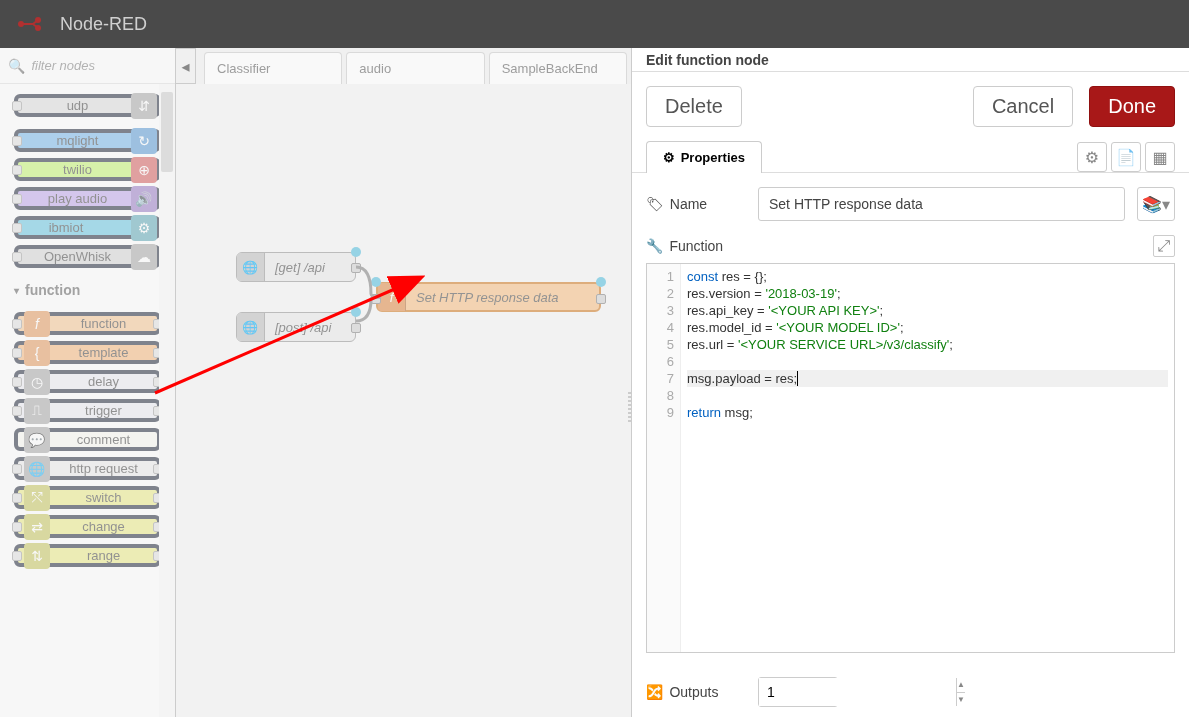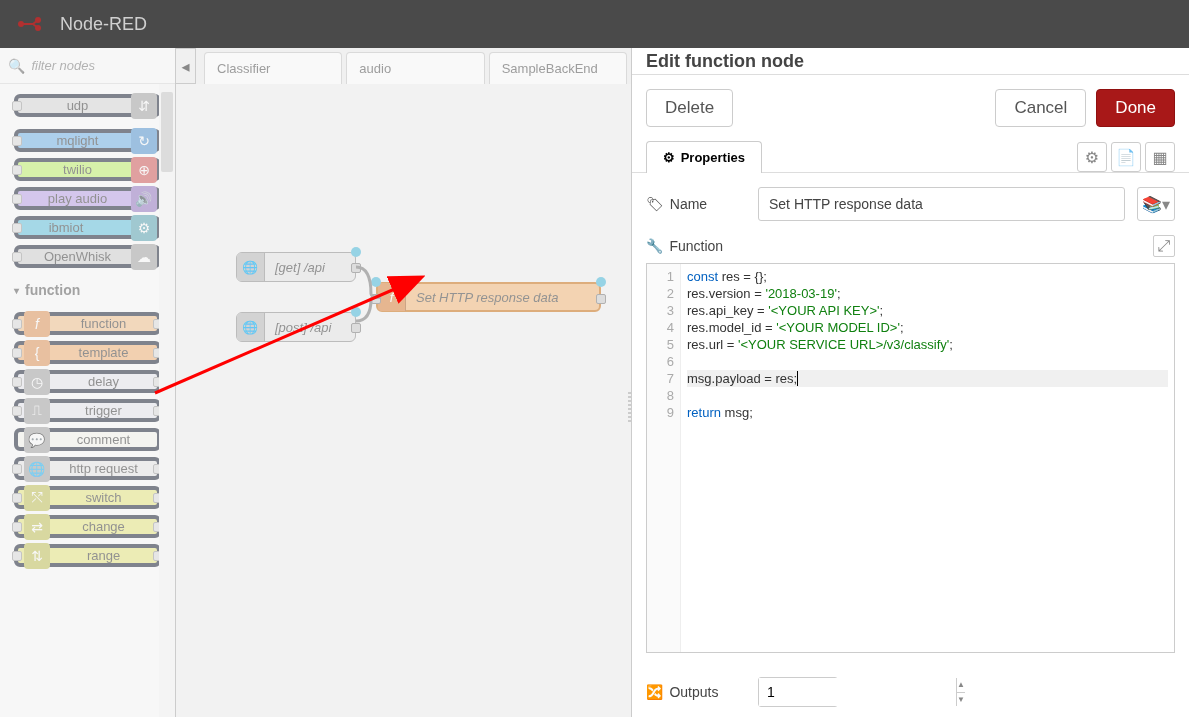--- a/index.html
+++ b/index.html
@@ -70,23 +70,23 @@
 .ws-node { position: absolute; border: 1px solid #999; border-radius: 6px; height: 30px; display: flex; align-items: center; font-size: 13px; }
 .ws-node .ws-icon { width: 28px; height: 28px; border-radius: 4px 0 0 4px; display: flex; align-items: center; justify-content: center; color: #fff; border-right: 1px solid rgba(0,0,0,0.2); }
 .ws-node .ws-label { padding: 0 10px; font-style: italic; color: #555; }
 .ws-node .ws-port { position: absolute; width: 10px; height: 10px; background: #d0d0d0; border: 1px solid #888; border-radius: 2px; }
 .ws-node .status-dot { position: absolute; width: 10px; height: 10px; background: #5bc0de; border-radius: 50%; }
 .ws-http { background: #e8e8e8; }
 .ws-func { background: #f5c089; border: 2px solid #d08030; }
 
 
 .edit-panel { flex: 1; background: #fff; border-left: 1px solid #ccc; display: flex; flex-direction: column; }
-.panel-header { height: 36px; display: flex; align-items: center; padding: 0 14px; font-size: 18px; font-weight: bold; color: #444; border-bottom: 1px solid #ddd; }
+.panel-header { height: 36px; display: flex; align-items: center; padding: 0 14px; font-size: 14px; font-weight: bold; color: #444; border-bottom: 1px solid #ddd; }
 .panel-actions { display: flex; justify-content: space-between; padding: 14px; }
-.btn { padding: 8px 18px; border: 1px solid #ccc; border-radius: 4px; background: #fff; font-size: 17px; color: #555; cursor: pointer; }
+.btn { padding: 8px 18px; border: 1px solid #ccc; border-radius: 4px; background: #fff; font-size: 20px; color: #555; cursor: pointer; }
 .btn-done { background: #a81818; color: #fff; border-color: #901010; }
 
 .prop-tabs { display: flex; padding: 0 14px; border-bottom: 1px solid #ddd; align-items: flex-end; }
 .prop-tab { border: 1px solid #ccc; border-bottom: none; border-radius: 4px 4px 0 0; padding: 8px 16px; font-size: 13px; font-weight: bold; background: #fff; margin-bottom: -1px; display: flex; align-items: center; gap: 6px; }
 .prop-icons { margin-left: auto; display: flex; gap: 4px; }
 .prop-icon-btn { width: 30px; height: 30px; border: 1px solid #ccc; border-radius: 3px; display: flex; align-items: center; justify-content: center; color: #888; }
 
 .form { padding: 14px 14px; }
 .form-row { display: flex; align-items: center; margin-bottom: 14px; gap: 12px; }
 .form-label { width: 100px; display: flex; align-items: center; gap: 6px; font-size: 14px; color: #444; }
@@ -291,21 +291,21 @@
       </defs>
     <line x1="25" y1="135" x2="290" y2="20" stroke="#ff0000" stroke-width="3" marker-end="url(#ah)"></line>
   </svg>
 
   <div class="drag-handle"></div>
 
   <div class="edit-panel">
     <div class="panel-header">Edit function node</div>
     <div class="panel-actions">
       <button class="btn">Delete</button>
-      <div style="display:flex; gap:10px">
+      <div style="display:flex; gap:16px">
         <button class="btn">Cancel</button>
         <button class="btn btn-done">Done</button>
       </div>
     </div>
     <div class="prop-tabs">
       <div class="prop-tab">
         <span>⚙</span>
         <span>Properties</span>
       </div>
       <div class="prop-icons">

